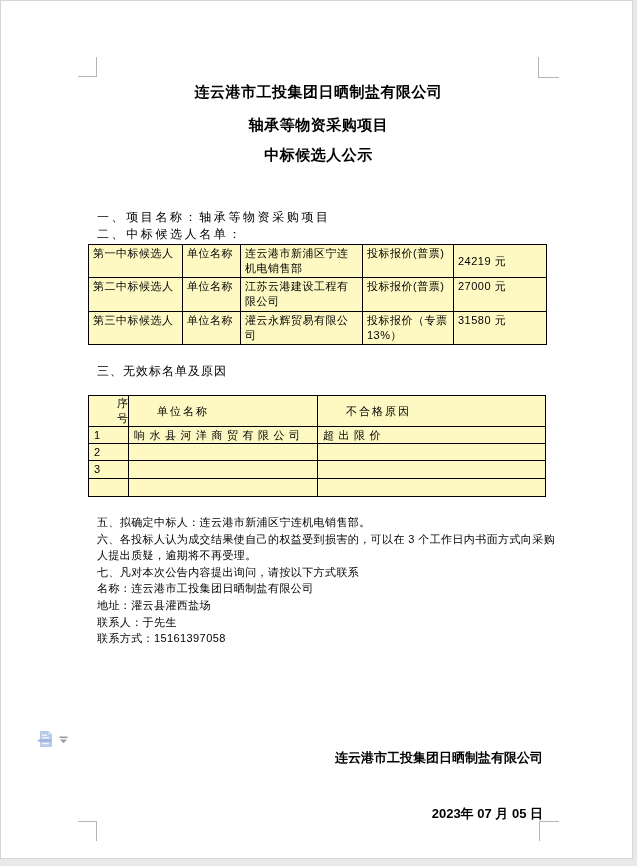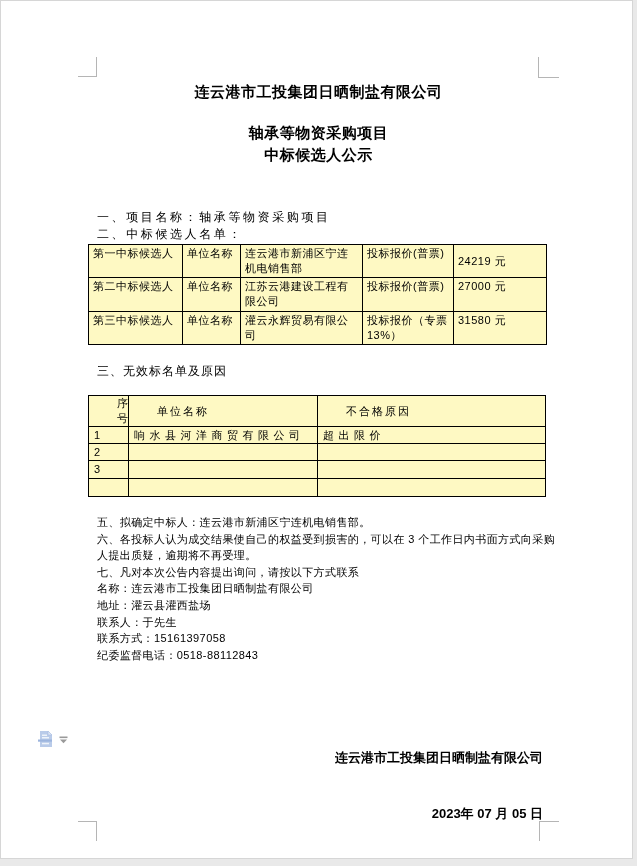--- a/index.html
+++ b/index.html
@@ -18,21 +18,21 @@
   .crop-tl{left:78px;top:57px;width:18px;height:19px;border-right:1px solid #b5b5b5;border-bottom:1px solid #b5b5b5;}
   .crop-tr{left:538px;top:57px;width:20px;height:20px;border-left:1px solid #b5b5b5;border-bottom:1px solid #b5b5b5;}
   .crop-bl{left:78px;top:821px;width:18px;height:19px;border-right:1px solid #b5b5b5;border-top:1px solid #b5b5b5;}
   .crop-br{left:539px;top:821px;width:19px;height:19px;border-left:1px solid #b5b5b5;border-top:1px solid #b5b5b5;}
 
   .title{
     position:absolute;left:0;width:637px;text-align:center;
     font-size:15px;font-weight:bold;letter-spacing:0.5px;white-space:pre;
   }
   #title1{top:83px;}
-  #title2{top:116px;margin-top:8px;}
+  #title2{top:116px;}
   #title3{top:146px;}
 
   .sec{
     position:absolute;left:97px;font-size:12px;white-space:pre;
   }
   #sec1{top:209px;letter-spacing:2.6px;}
   #sec2{top:226px;letter-spacing:2.6px;}
   #sec3{top:363px;letter-spacing:1px;}
 
   table{border-collapse:collapse;table-layout:fixed;position:absolute;background:#fef9c3;}
@@ -155,21 +155,20 @@
 
 <div class="body-lines">
     <div class="doc-line">五、拟确定中标人：连云港市新浦区宁连机电销售部。</div>
     <div class="doc-line">六、各投标人认为成交结果使自己的权益受到损害的，可以在 3 个工作日内书面方式向采购</div>
     <div class="doc-line">人提出质疑，逾期将不再受理。</div>
     <div class="doc-line">七、凡对本次公告内容提出询问，请按以下方式联系</div>
     <div class="doc-line">名称：连云港市工投集团日晒制盐有限公司</div>
     <div class="doc-line">地址：灌云县灌西盐场</div>
     <div class="doc-line">联系人：于先生</div>
     <div class="doc-line">联系方式：15161397058</div>
-    <div class="doc-line">纪委监督电话：0518-88112843</div>
   </div>
 
 <div class="signature">
   <div>连云港市工投集团日晒制盐有限公司</div>
   <div>2023年 07 月 05 日</div>
 </div>
 
 <svg class="obj-icon" viewBox="0 0 17 17">
   <path d="M3 1h8l4 4v12H3z" fill="#b9cbe9"></path>
   <path d="M11 1l4 4h-4z" fill="#dde6f4"></path>

